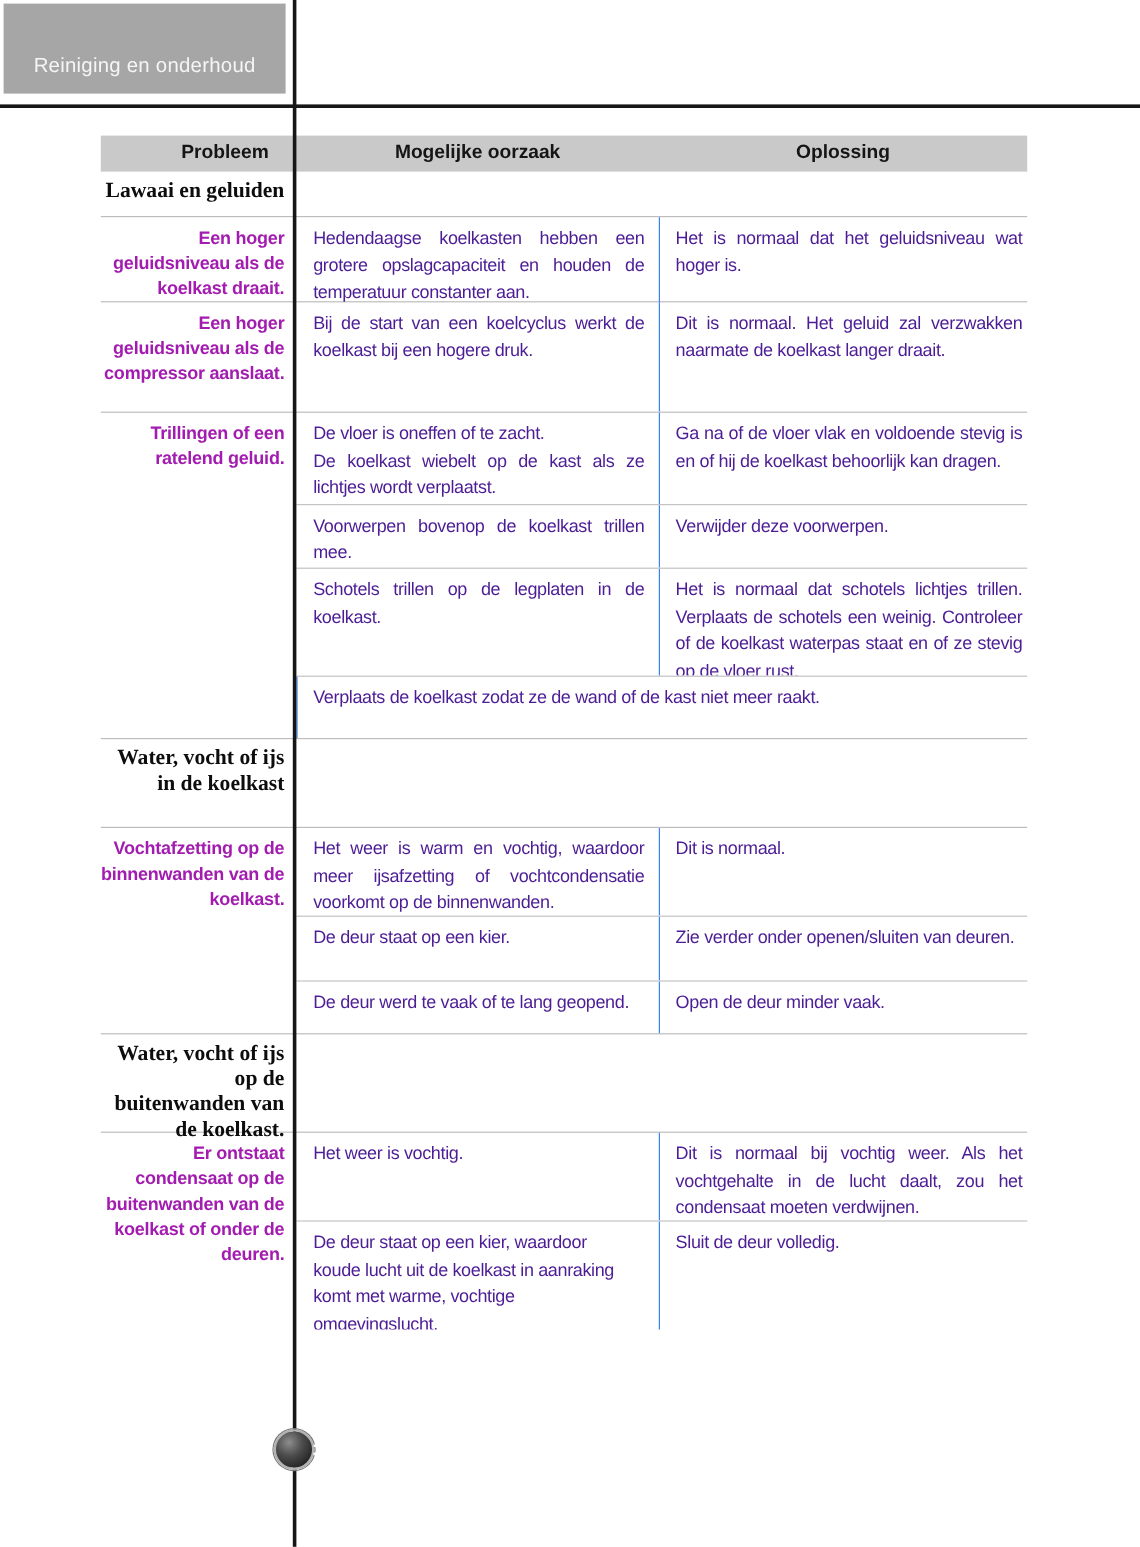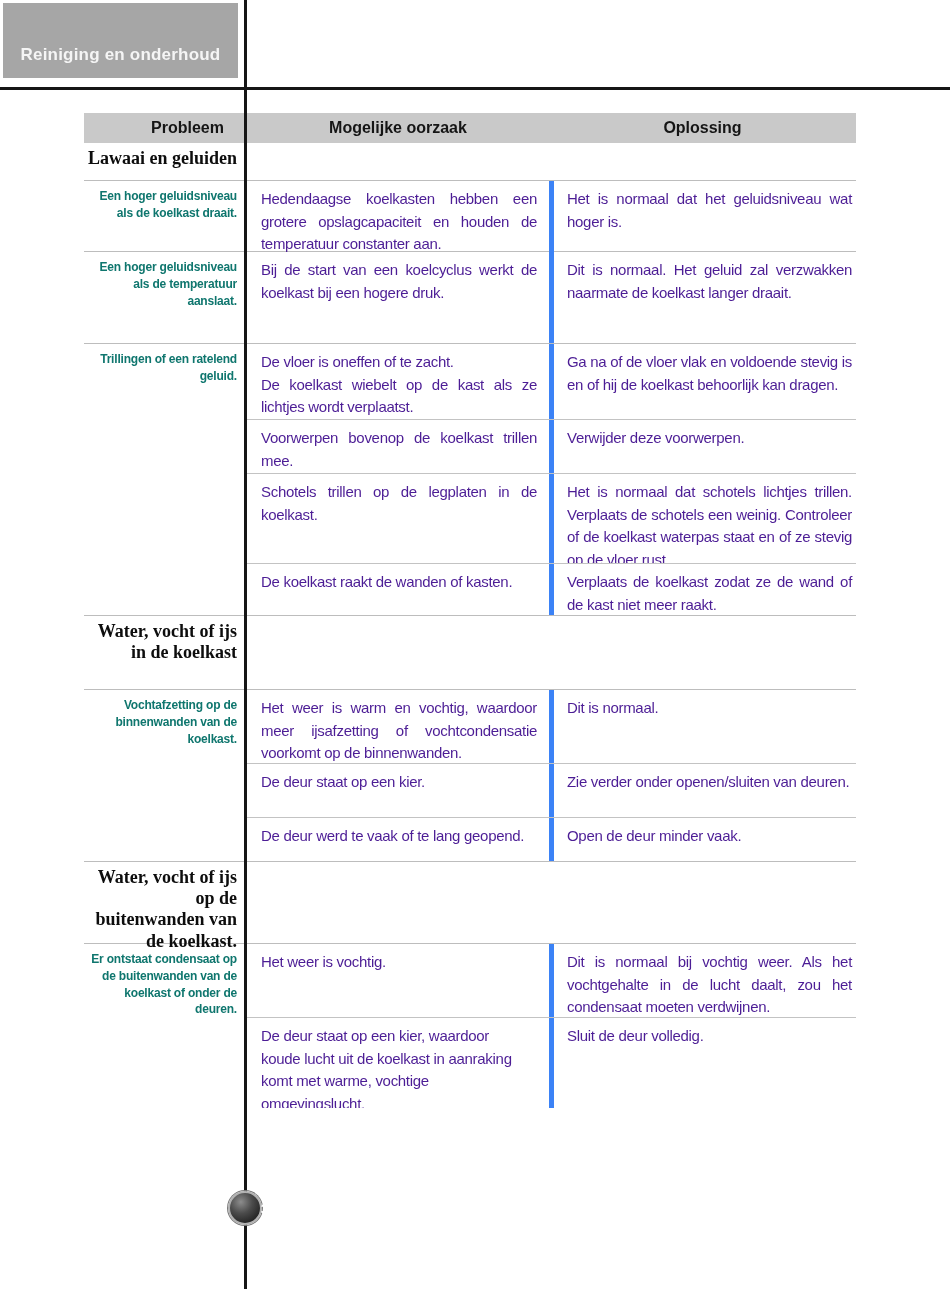--- a/index.html
+++ b/index.html
@@ -5,50 +5,49 @@
   html,body{margin:0;padding:0;}
   body{
     width:950px;height:1289px;position:relative;background:#ffffff;
     font-family:"Liberation Sans",sans-serif;overflow:hidden;
   }
   
   .tab{
     position:absolute;left:3px;top:3px;width:235px;height:75px;
     background:#a6a6a6;display:flex;align-items:flex-end;justify-content:center;
     z-index:1;
-    font-weight:bold;
   }
   .tab span{
     color:#f5f5f5;font-size:17px;padding-bottom:13px;letter-spacing:0.2px;
   }
   
   .top-rule{position:absolute;left:0;top:87px;width:950px;height:3px;background:#161616;z-index:2;}
   .spine{position:absolute;left:244px;top:0;width:3px;height:1289px;background:#161616;z-index:2;}
   
   .t{position:absolute;left:84px;top:113px;width:772px;z-index:1;}
   .thead{display:flex;height:30px;background:#c9c9c9;align-items:center;}
   .th{font-weight:bold;font-size:16px;color:#151515;text-align:center;box-sizing:border-box;}
   .th.c1{width:163px;padding-left:44px;}
   .th.c2{width:302px;}
   .th.c3{flex:1;}
   .trow{display:flex;box-sizing:border-box;border-top:1px solid #bdbdbd;}
   .trow.first{border-top:none;}
   .pcell{
     width:163px;box-sizing:border-box;padding:7px 10px 0 0;text-align:right;
-    font-weight:bold;font-size:12px;line-height:1.4;color:#0f766e;letter-spacing:-0.2px;
+    font-weight:bold;font-size:15px;line-height:1.4;color:#a21caf;letter-spacing:-0.2px;
   }
   .section .pcell{
     font-family:"Liberation Serif",serif;font-size:18px;line-height:1.18;
     color:#0d0d0d;padding-top:5px;letter-spacing:0;
   }
   .content{flex:1;display:flex;flex-direction:column;}
   .sub{display:flex;box-sizing:border-box;}
   .sub + .sub{border-top:1px solid #c3c3c3;}
   .cause{width:302px;box-sizing:border-box;padding:7px 12px 0 14px;}
-  .sol{flex:1;box-sizing:border-box;border-left:5px solid #3b82f6;padding:7px 4px 0 13px;}
+  .sol{flex:1;box-sizing:border-box;border-left:1px solid #3b82f6;padding:7px 4px 0 13px;}
   .cause,.sol{
     font-size:15px;line-height:1.5;color:#4c1d95;letter-spacing:-0.3px;
     text-align:justify;white-space:pre-line;overflow:hidden;
   }
   
   .pagenum{
     position:absolute;left:228px;top:1191px;width:34px;height:34px;border-radius:50%;
     background:radial-gradient(circle at 36% 30%, #8d8d8d 0%, #4c4c4c 40%, #1d1d1d 85%);
     border:2px solid #b2b2b2;box-sizing:border-box;
     display:flex;align-items:center;justify-content:center;z-index:3;
@@ -83,21 +82,21 @@
     <div class="pcell">Een hoger geluidsniveau als de koelkast draait.</div>
     <div class="content">
       <div class="sub" style="height:71px">
         <div class="cause">Hedendaagse koelkasten hebben een grotere opslagcapaciteit en houden de temperatuur constanter aan.</div>
         <div class="sol">Het is normaal dat het geluidsniveau wat hoger is.</div>
       </div>
     </div>
   </div>
 
   <div class="trow" style="height:92px">
-    <div class="pcell">Een hoger geluidsniveau als de temperatuur aanslaat.</div>
+    <div class="pcell">Een hoger geluidsniveau als de compressor aanslaat.</div>
     <div class="content">
       <div class="sub" style="height:92px">
         <div class="cause">Bij de start van een koelcyclus werkt de koelkast bij een hogere druk.</div>
         <div class="sol">Dit is normaal. Het geluid zal verzwakken naarmate de koelkast langer draait.</div>
       </div>
     </div>
   </div>
 
   <div class="trow" style="height:272px">
     <div class="pcell">Trillingen of een ratelend geluid.</div>
@@ -109,21 +108,20 @@
       </div>
       <div class="sub" style="height:54px">
         <div class="cause">Voorwerpen bovenop de koelkast trillen mee.</div>
         <div class="sol">Verwijder deze voorwerpen.</div>
       </div>
       <div class="sub" style="height:90px">
         <div class="cause">Schotels trillen op de legplaten in de koelkast.</div>
         <div class="sol">Het is normaal dat schotels lichtjes trillen. Verplaats de schotels een weinig. Controleer of de koelkast waterpas staat en of ze stevig op de vloer rust.</div>
       </div>
       <div class="sub" style="height:52px">
-        <div class="cause">De koelkast raakt de wanden of kasten.</div>
         <div class="sol">Verplaats de koelkast zodat ze de wand of de kast niet meer raakt.</div>
       </div>
     </div>
   </div>
 
   <div class="trow section" style="height:74px">
     <div class="pcell">Water, vocht of ijs in de koelkast</div>
     <div class="content"></div>
   </div>
 

